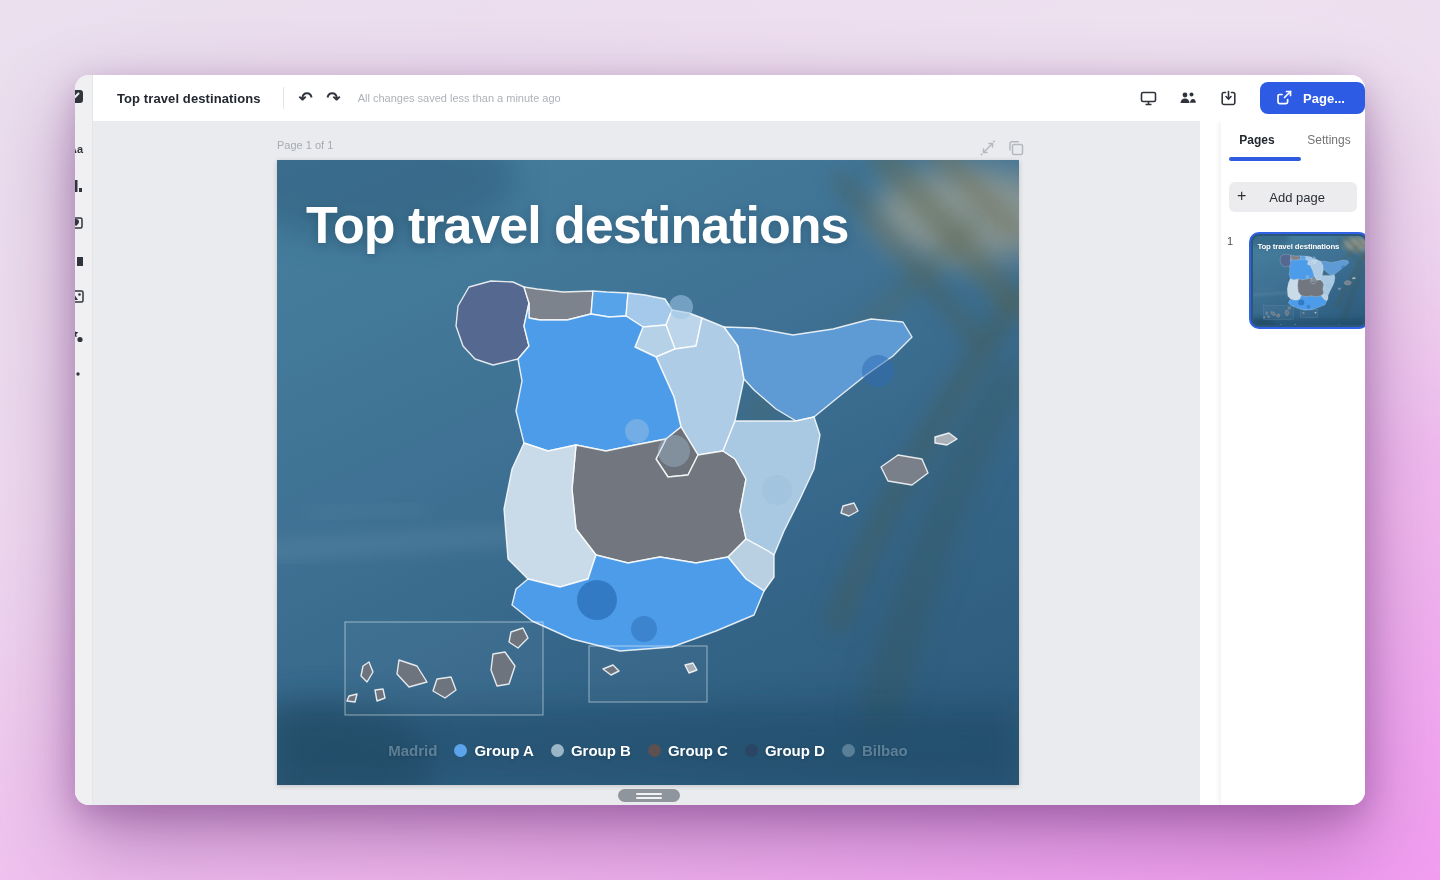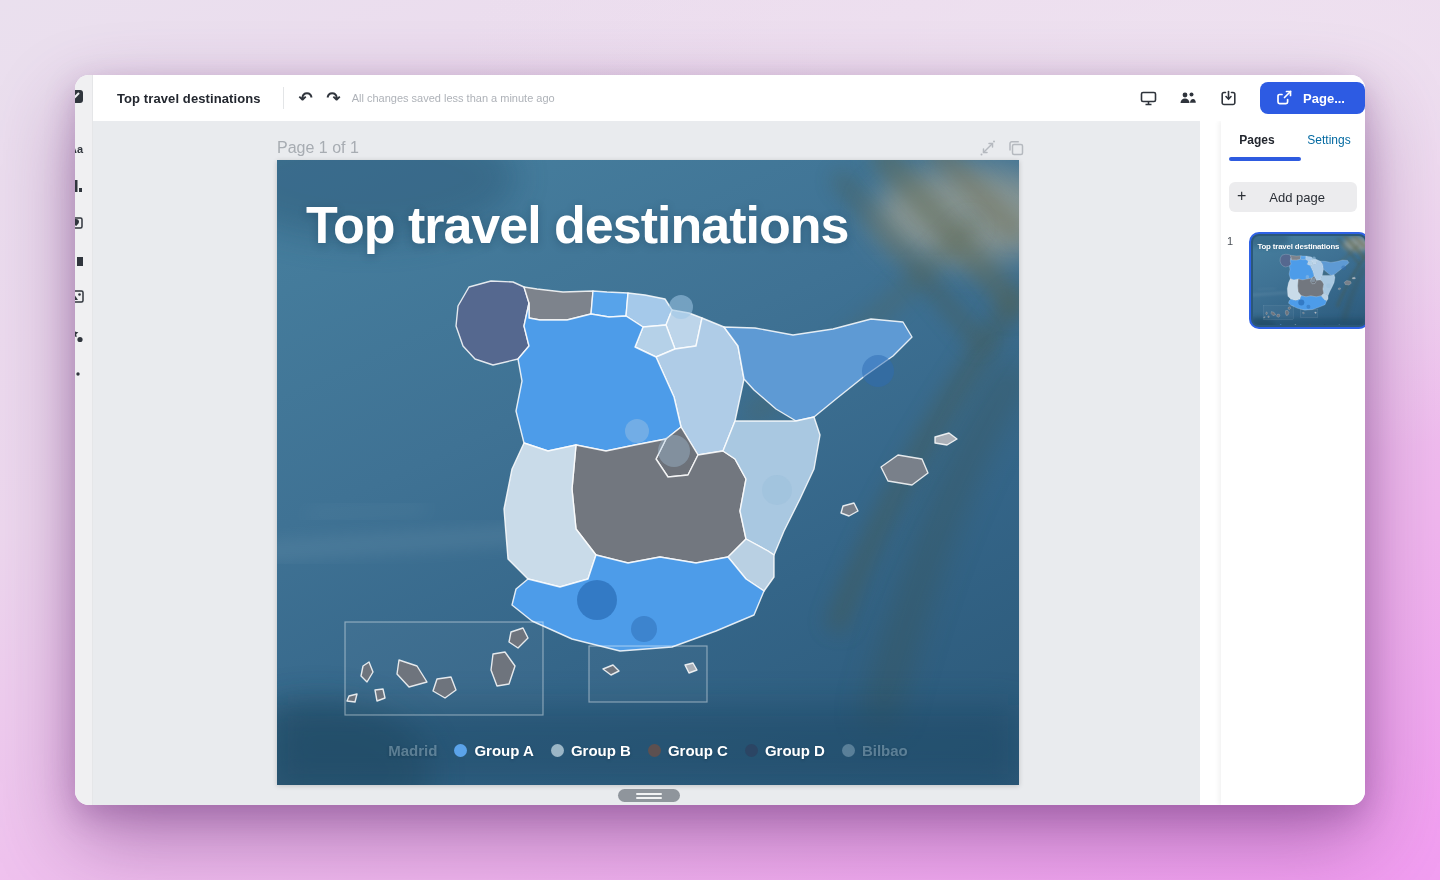--- a/index.html
+++ b/index.html
@@ -26,31 +26,31 @@
 
   
   .topbar { position:absolute; left:18px; top:0; right:0; height:46px; background:#fff;
     display:flex; align-items:center; z-index:5; }
   .doc-title { font-size:13px; font-weight:700; color:#23272f; margin-left:24px; letter-spacing:.1px; }
   .vdiv { width:1px; height:22px; background:#e3e5e7; margin-left:22px; }
   .icon-btn { background:none; border:none; cursor:pointer; display:flex; align-items:center;
     justify-content:center; width:28px; height:28px; color:#2f343c; }
   .undo,.redo { font-family:"DejaVu Sans",sans-serif; font-size:17px; font-weight:700; color:#30353d; }
   .undo { margin-left:8px; }
-  .saved { font-size:11px; color:#aeb2b8; margin-left:4px; }
+  .saved { font-size:11px; color:#aeb2b8; margin-left:10px; }
   .topbar .spacer { flex:1; }
   .tb-ico { margin-right:12px; }
   .share-btn { display:flex; align-items:center; gap:10px; height:32px; padding:0 20px 0 16px;
     margin-right:0; background:#2d5be3; color:#fff; border:none; border-radius:8px 8px 8px 8px;
     font-size:13px; font-weight:700; cursor:pointer; margin-left:6px; }
 
   
   .canvas { position:absolute; left:18px; top:46px; right:165px; bottom:0;
     background:#e9ebee; overflow:hidden; }
-  .page-indicator { position:absolute; left:184px; top:18px; font-size:16px; color:#a7acb2; }
+  .page-indicator { position:absolute; left:184px; top:18px; font-size:11px; color:#a7acb2; }
   .canvas-icon { position:absolute; top:18px; width:18px; height:18px; background:none; border:none;
     color:#b5b9bf; cursor:pointer; padding:0; }
   .canvas-icon.resize { left:886px; }
   .canvas-icon.dup { left:914px; }
 
   .page { position:absolute; left:184px; top:39px; width:742px; height:625px;
     background:linear-gradient(155deg,#47809f 0%,#3f7294 38%,#346588 68%,#2b5878 100%);
     overflow:hidden; box-shadow:0 1px 5px rgba(0,0,0,.18); }
   .decor,.mapsvg { position:absolute; left:0; top:0; width:742px; height:625px; }
   .page-title { position:absolute; left:29px; top:38px; width:700px;
@@ -69,21 +69,21 @@
   .handle { position:absolute; left:525px; top:668px; width:62px; height:13px; border-radius:7px;
     background:#8f959c; border:none; cursor:pointer; display:flex; flex-direction:column;
     align-items:center; justify-content:center; gap:2px; }
   .handle i { display:block; width:26px; height:2px; background:#f2f3f4; border-radius:1px; }
 
   
   .rpanel { position:absolute; right:0; top:46px; width:144px; bottom:0; background:#fff;
     box-shadow:-2px 0 5px rgba(0,0,0,.06); z-index:4; }
   .tabs { display:flex; height:38px; position:relative; }
   .tab { flex:1; display:flex; align-items:center; justify-content:center; font-size:12px;
-    color:#0369a1; cursor:pointer; position:relative; }
+    color:#737373; cursor:pointer; position:relative; }
   .tab.active { font-weight:700; color:#23272f; }
   .tab .underline { position:absolute; left:8px; width:72px; height:4px; border-radius:2px;
     background:#2e5be0; bottom:-2px; }
   .addpage { position:absolute; left:8px; right:8px; top:61px; height:30px; background:#ececee;
     border:none; border-radius:6px; font-size:13px; color:#2b2f36; cursor:pointer;
     display:flex; align-items:center; font-family:inherit; }
   .addpage .plus { font-size:16px; font-weight:400; margin:0 0 2px 8px; width:24px; text-align:left; }
   .addpage .ap-label { flex:1; text-align:right; margin-right:32px; font-weight:500; }
 
   .pagerow { position:absolute; left:0; top:106px; width:100%; }

